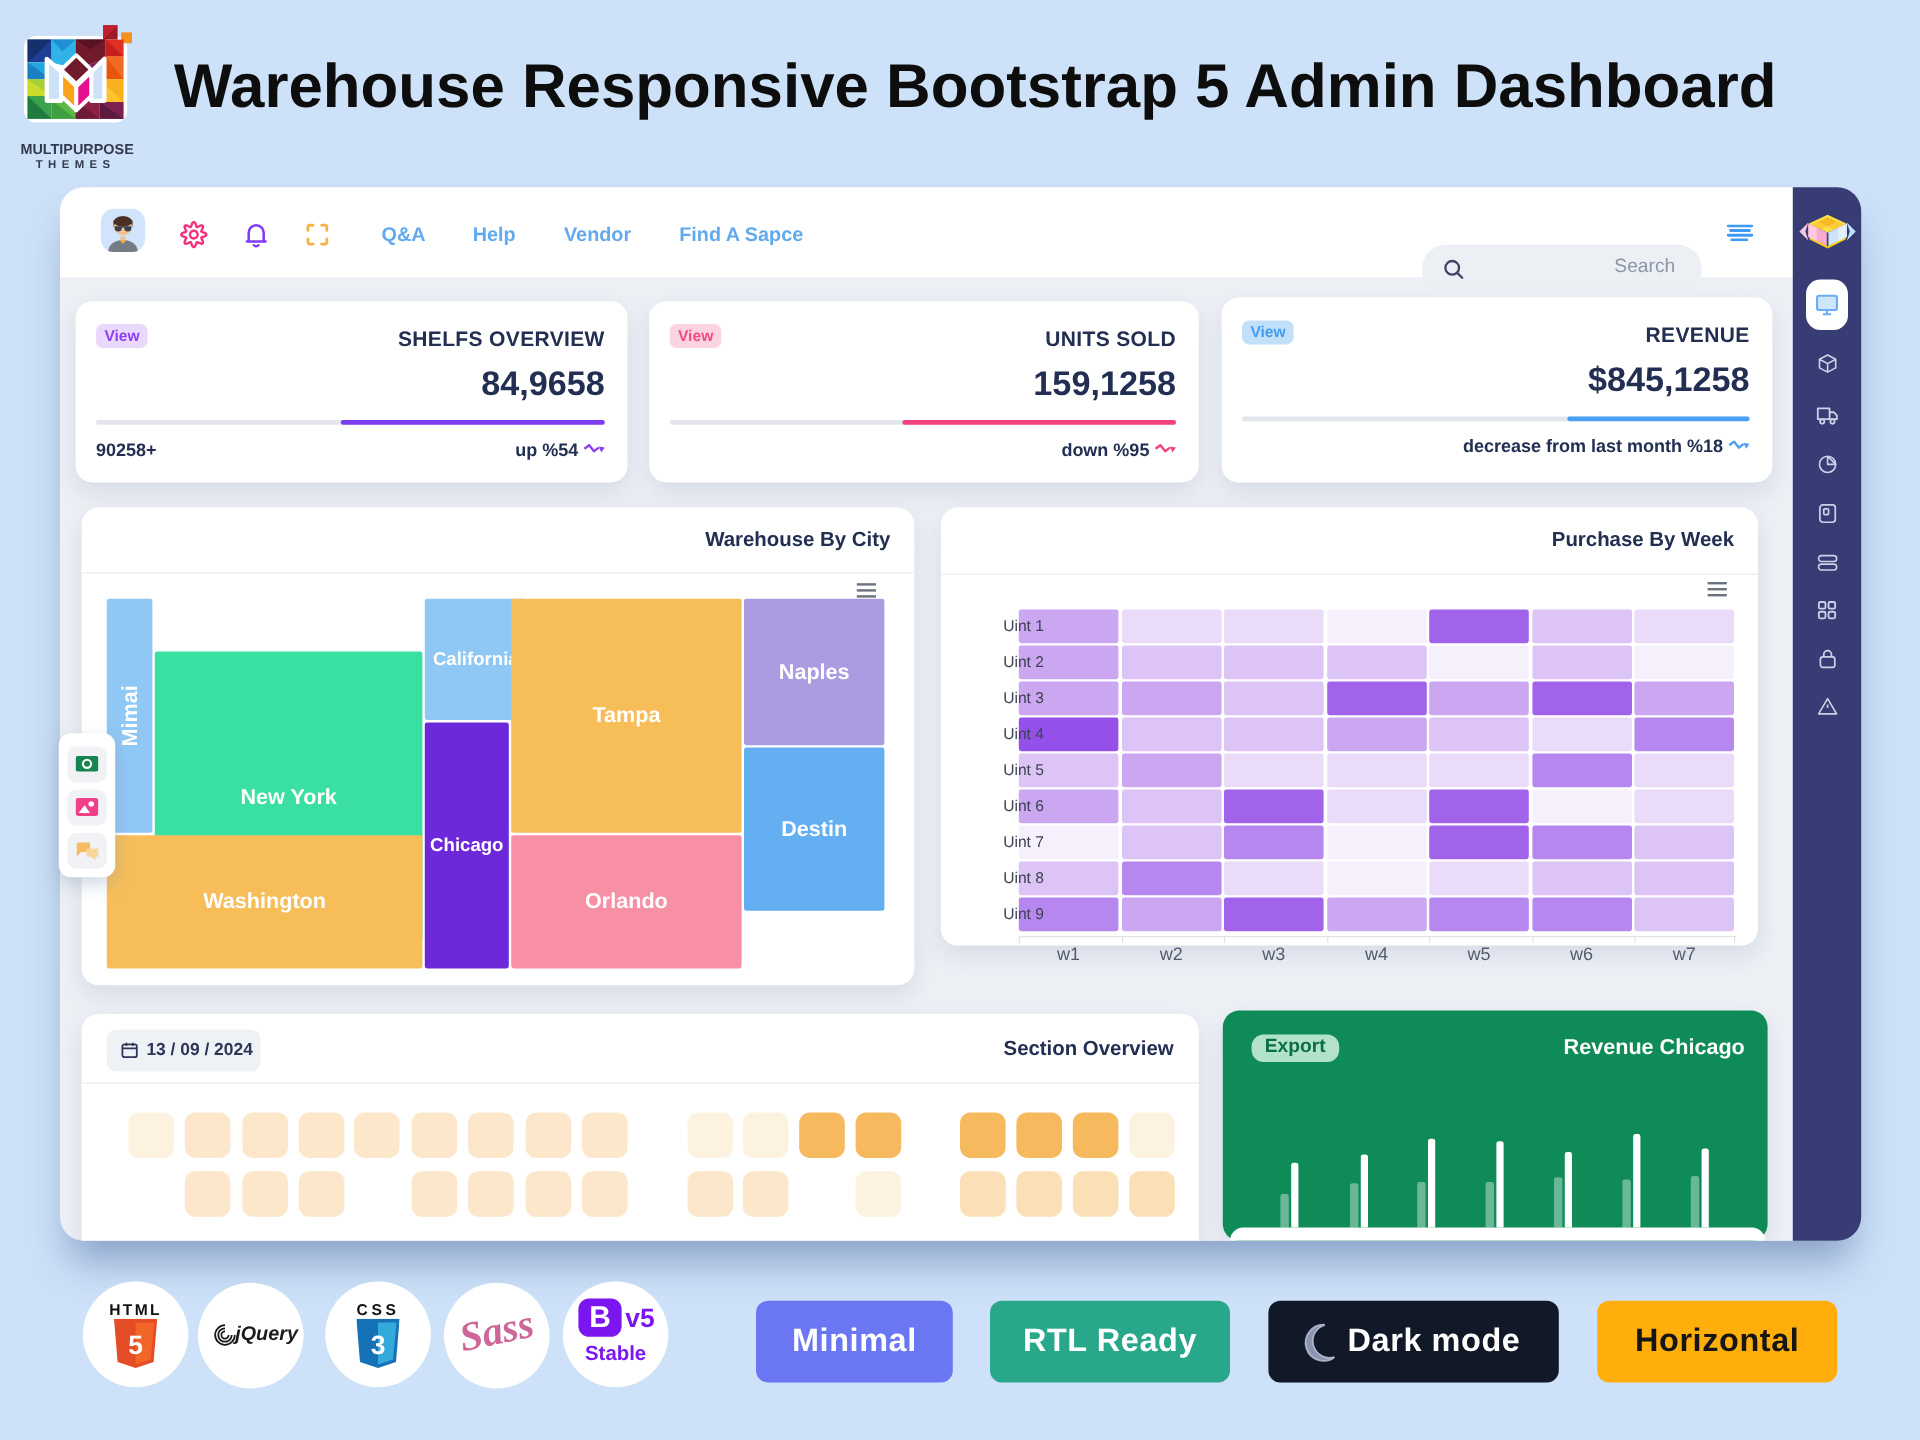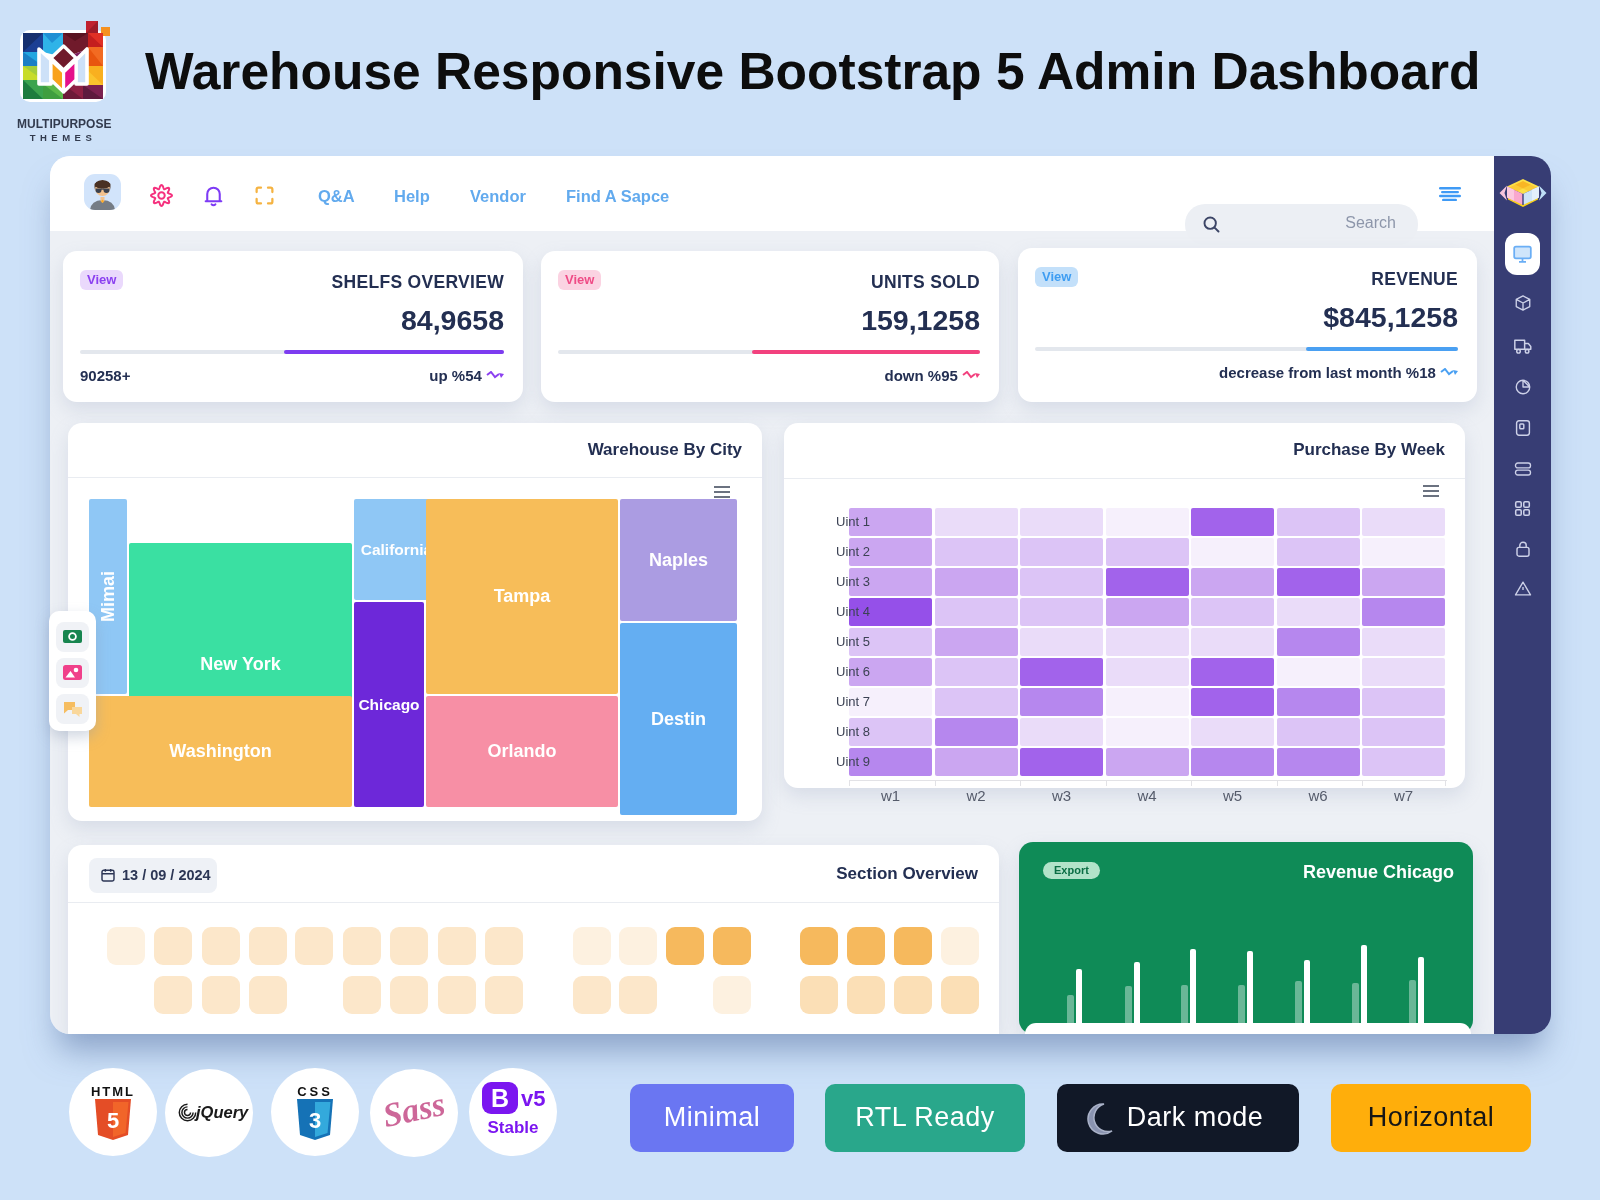--- a/index.html
+++ b/index.html
@@ -37,21 +37,21 @@
 
 .tm{position:absolute;border-radius:2px;display:flex;align-items:center;justify-content:center;color:#fff;font-weight:700;font-size:18px;}
 
 .hm{position:absolute;width:83px;height:28px;border-radius:2px;}
 .hlab{position:absolute;width:70px;text-align:left;font-size:13px;color:#3c4254;line-height:28px;z-index:3;}
 .xlab{position:absolute;width:83px;text-align:center;font-size:15px;color:#555b6b;}
 
 .sq{position:absolute;width:38px;height:38px;border-radius:9px;}
 
 .circ{position:absolute;width:88px;height:88px;border-radius:50%;background:#fff;}
-.btn{position:absolute;top:1084px;height:68px;border-radius:10px;color:#fff;font-weight:400;font-size:27px;text-align:center;letter-spacing:.5px;}
+.btn{position:absolute;top:1084px;height:68px;border-radius:10px;color:#fff;font-weight:700;font-size:27px;text-align:center;letter-spacing:.5px;}
 </style>
 </head>
 <body>
 
 <svg class="abs" id="mlogo" style="left:0px;top:0px;" width="120" height="115" viewBox="0 0 120 115">
   <rect x="20" y="30" width="86" height="72" rx="10" fill="#fff"></rect>
   <rect x="86" y="21" width="12" height="12" fill="#9e1b28"></rect>
   <polygon points="86,21 98,21 86,33" fill="#c0212f"></polygon>
   <rect x="101" y="27" width="9" height="9" fill="#f59120"></rect>
 
@@ -186,21 +186,21 @@
     <div class="tm" style="left:21px;top:76px;width:38px;height:195px;background:#8fc7f5;">
           <span style="writing-mode:vertical-rl;transform:rotate(180deg);">Mimai</span>
         </div>
     <div class="tm" style="left:61px;top:76px;width:223px;height:242px;background:#3ae0a2;margin-top:44px;">New York</div>
     <div class="tm" style="left:21px;top:273px;width:263px;height:111px;background:#f7bd59;">Washington</div>
     <div class="tm" style="left:286px;top:76px;width:85px;height:101px;background:#8fc7f5;font-size:15.5px;">California</div>
     <div class="tm" style="left:286px;top:179px;width:70px;height:205px;background:#6d28d9;font-size:15.5px;">Chicago</div>
     <div class="tm" style="left:358px;top:76px;width:192px;height:195px;background:#f7bd59;">Tampa</div>
     <div class="tm" style="left:358px;top:273px;width:192px;height:111px;background:#f78fa5;">Orlando</div>
     <div class="tm" style="left:552px;top:76px;width:117px;height:122px;background:#ab9ce2;">Naples</div>
-    <div class="tm" style="left:552px;top:200px;width:117px;height:192px;background:#64aef2;">Destin</div>
+    <div class="tm" style="left:552px;top:200px;width:117px;height:136px;background:#64aef2;">Destin</div>
   </div>
   <div class="card" id="hmcard" style="left:734px;top:267px;width:681px;height:365px;">
     <div class="chead">Purchase By Week</div>
     <div class="cdiv" style="top:55px;"></div>
     <div class="burger" style="right:26px;top:62px;">
           <div></div>
           <div></div>
           <div></div>
         </div>
     <div class="hlab" style="left:52px;top:85px;">Uint 1</div>
@@ -328,21 +328,21 @@
     <div class="sq" style="left:417px;top:131px;background:#fce7ca;"></div>
     <div class="sq" style="left:505px;top:131px;background:#fce7ca;"></div>
     <div class="sq" style="left:551px;top:131px;background:#fce7ca;"></div>
     <div class="sq" style="left:645px;top:131px;background:#fdf1e0;"></div>
     <div class="sq" style="left:732px;top:131px;background:#fbdfb6;"></div>
     <div class="sq" style="left:779px;top:131px;background:#fbdfb6;"></div>
     <div class="sq" style="left:826px;top:131px;background:#fbdfb6;"></div>
     <div class="sq" style="left:873px;top:131px;background:#fbdfb6;"></div>
   </div>
   <div class="card" id="revcard" style="left:969px;top:686px;width:454px;height:192px;background:#0f8b57;border-radius:14px;">
-    <div style="position:absolute;left:24px;top:20px;padding:2px 11px 3px;background:#b2e3c9;border-radius:10px;font-size:11px;font-weight:700;color:#0a6e44;">Export</div>
+    <div style="position:absolute;left:24px;top:20px;padding:2px 11px 3px;background:#b2e3c9;border-radius:10px;font-size:16px;font-weight:700;color:#0a6e44;">Export</div>
     <div class="chead" style="right:19px;top:20px;color:#fff;font-size:18px;">Revenue Chicago</div>
     <div style="position:absolute;left:48px;top:153px;width:7px;height:28px;background:rgba(255,255,255,.38);border-radius:2px 2px 0 0;"></div>
     <div style="position:absolute;left:57px;top:127px;width:6px;height:54px;background:#fff;border-radius:2px 2px 0 0;"></div>
     <div style="position:absolute;left:106px;top:144px;width:7px;height:37px;background:rgba(255,255,255,.38);border-radius:2px 2px 0 0;"></div>
     <div style="position:absolute;left:115px;top:120px;width:6px;height:61px;background:#fff;border-radius:2px 2px 0 0;"></div>
     <div style="position:absolute;left:162px;top:143px;width:7px;height:38px;background:rgba(255,255,255,.38);border-radius:2px 2px 0 0;"></div>
     <div style="position:absolute;left:171px;top:107px;width:6px;height:74px;background:#fff;border-radius:2px 2px 0 0;"></div>
     <div style="position:absolute;left:219px;top:143px;width:7px;height:38px;background:rgba(255,255,255,.38);border-radius:2px 2px 0 0;"></div>
     <div style="position:absolute;left:228px;top:109px;width:6px;height:72px;background:#fff;border-radius:2px 2px 0 0;"></div>
     <div style="position:absolute;left:276px;top:139px;width:7px;height:42px;background:rgba(255,255,255,.38);border-radius:2px 2px 0 0;"></div>

